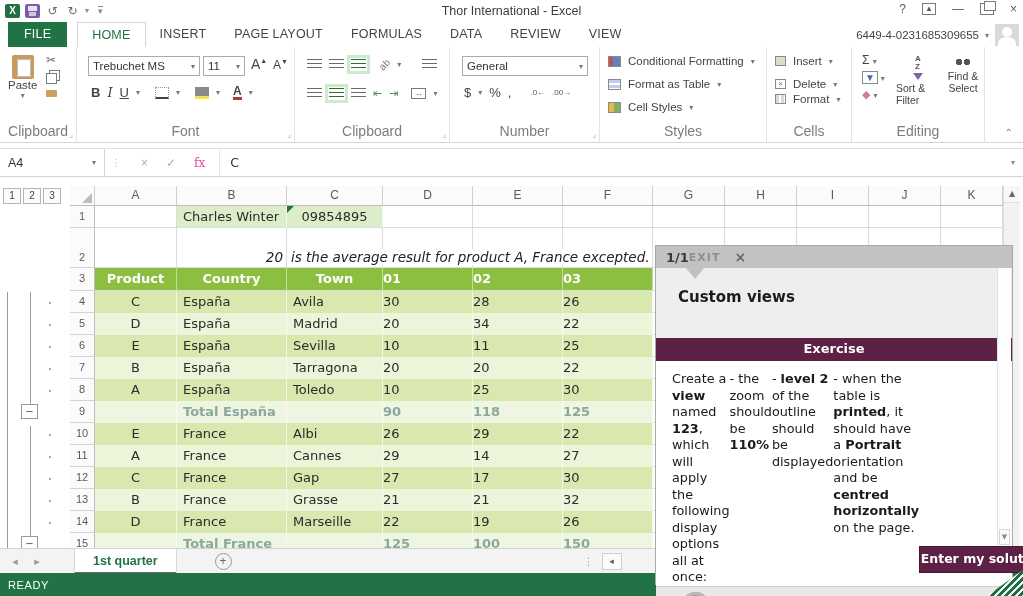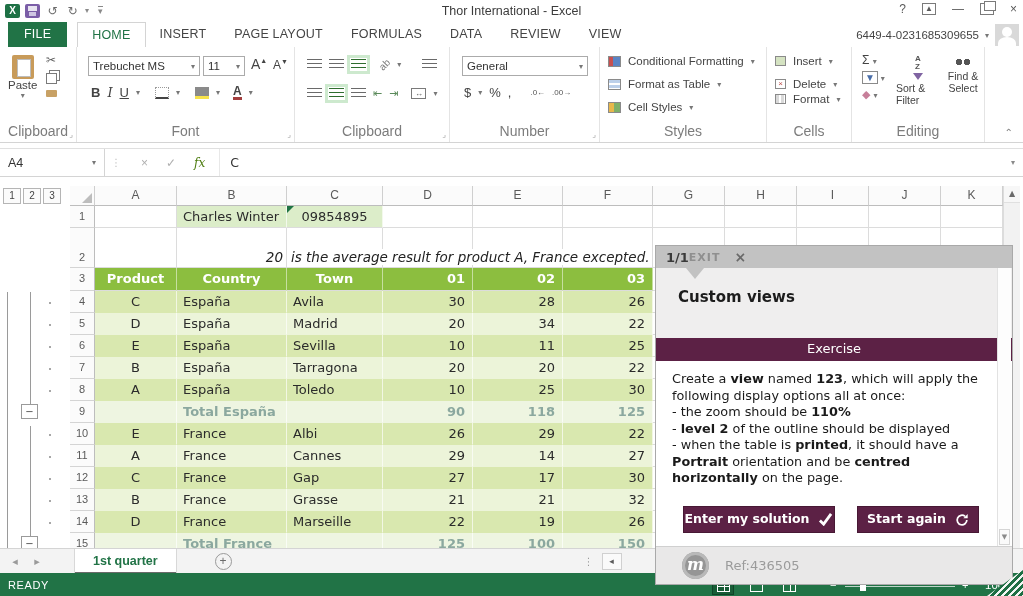--- a/index.html
+++ b/index.html
@@ -38,39 +38,39 @@
   .dd{font-size:8px;color:#777}
   .combo{border:1px solid #ababab;background:#fff;height:20px;display:flex;align-items:center;font-size:11.5px;color:#333;padding:0 4px;justify-content:space-between}
   .icrow{display:flex;align-items:center;gap:7px}
   .lnic{width:15px;height:11px;background:repeating-linear-gradient(#6a6a6a 0 1px,transparent 1px 4px);display:inline-block}
   .lnic.sel{outline:3px solid #cde9ce;outline-offset:1px;background:repeating-linear-gradient(#2f6d2f 0 1px,transparent 1px 4px)}
   .bigbtn{display:flex;flex-direction:column;align-items:center;font-size:11.5px;color:#444}
   
   #fbar{position:absolute;left:0;top:148px;width:1023px;height:29px;background:#fff;border-top:1px solid #e0e0e0;border-bottom:1px solid #d4d4d4;display:flex;align-items:stretch}
   #namebox{width:105px;border-right:1px solid #d4d4d4;display:flex;align-items:center;padding:0 8px;font-size:12.5px;color:#333;justify-content:space-between}
   #fx-btns{display:flex;align-items:center;gap:18px;padding:0 14px;border-right:1px solid #e8e8e8;color:#b0b0b0;font-size:12px}
-  #fx-btns .fx{color:#4d7c0f;font-style:italic;font-family:"DejaVu Serif",serif}
+  #fx-btns .fx{color:#ec4899;font-family:"DejaVu Serif",serif}
   #fcontent{flex:1;display:flex;align-items:center;padding-left:10px;font-size:12.5px;color:#333;font-family:"DejaVu Sans",sans-serif}
   
   #sheet{position:absolute;left:0;top:186px;width:1023px;height:362px;overflow:hidden;background:#fff;font-family:"DejaVu Sans",sans-serif}
   .obtn{position:absolute;width:18px;height:16px;top:2px;border:1px solid #b5b5b5;background:#fbfbfb;font-size:10px;color:#444;text-align:center;line-height:14px;font-family:"Liberation Sans",sans-serif}
   .gline{position:absolute;width:1px;background:#9a9a9a}
   .gdot{position:absolute;width:2px;height:2px;background:#8a8a8a;border-radius:50%}
   .minus{position:absolute;left:21px;width:17px;height:15px;border:1px solid #9a9a9a;background:#fff;font-size:10px;line-height:13px;text-align:center;color:#444}
   #ghead{position:absolute;left:70px;top:0;display:flex;height:20px}
   .hc{border-right:1px solid #cfcfcf;border-bottom:1px solid #bdbdbd;background:#fbfbfb;font-size:12px;color:#5a5a5a;text-align:center;line-height:19px;font-family:"Liberation Sans",sans-serif}
   #corner{width:25px;position:relative}
   #corner .tri{position:absolute;right:2px;bottom:2px;width:0;height:0;border-bottom:10px solid #bdbdbd;border-left:10px solid transparent}
   #rows{position:absolute;left:70px;top:20px}
   .r{display:flex;height:22px;position:relative}
   .rn{width:25px;border-right:1px solid #bdbdbd;border-bottom:1px solid #d4d4d4;font-size:11px;color:#5a5a5a;text-align:center;line-height:21px;background:#fbfbfb;font-family:"Liberation Sans",sans-serif}
   .c{border-right:1px solid #dcdcdc;border-bottom:1px solid #dcdcdc;font-size:13px;color:#2b2b2b;line-height:21px;overflow:hidden;white-space:nowrap}
   .cA{width:82px}.cB{width:110px}.cC{width:96px}.cD{width:90px}.cE{width:90px}.cF{width:90px}
   .cG{width:72px}.cH{width:72px}.cI{width:72px}.cJ{width:72px}.cK{width:62px}
-  .tl{padding-left:6px}.tr{padding-right:7px;text-align:right}.tc{text-align:center}
+  .tl{padding-left:6px}.tr{padding-right:7px;}.tc{text-align:center}
   .g1{background:#d9e8af;border-right:1px solid rgba(255,255,255,.65);border-bottom:1px solid rgba(255,255,255,0)}
   .g2{background:#ecf4d9;border-right:1px solid rgba(255,255,255,.65);border-bottom:1px solid rgba(255,255,255,0)}
   .gt{background:#eef5e1;border-right:1px solid rgba(255,255,255,.65);border-bottom:1px solid rgba(255,255,255,0);color:#8ba89f;font-weight:bold}
   .gh{background:#8cbe3f;border-right:1px solid rgba(255,255,255,.5);color:#fff;font-weight:bold}
   .r1bg{background:#dcedc9;border-right:1px solid rgba(255,255,255,.65)}
   .cmt{position:absolute;width:0;height:0;border-top:7px solid #1f7244;border-right:7px solid transparent}
   #vscroll{position:absolute;left:1003px;top:0;width:17px;height:362px;background:#f2f2f2;border-left:1px solid #dcdcdc}
   #vscroll .up{height:17px;text-align:center;font-size:8px;color:#6a6a6a;line-height:16px;background:#f7f7f7;border-bottom:1px solid #e0e0e0}
   
   #tabbar{position:absolute;left:0;top:548px;width:1023px;height:25px;background:#f3f3f3;border-top:1px solid #d4d4d4;display:flex;align-items:center}
@@ -93,22 +93,22 @@
   #grip{position:absolute;right:0;bottom:0;width:36px;height:26px;clip-path:polygon(100% 0,100% 100%,0 100%);background:repeating-linear-gradient(135deg,#1e6e43 0 3px,#f2f6f3 3px 5px)}
   
   #panel{position:absolute;left:655px;top:245px;width:358px;height:340px;border:1px solid #a9a9a9;background:#fff;z-index:50;display:flex;flex-direction:column;font-family:"DejaVu Sans",sans-serif}
   #p-head{height:22px;background:#c2c2c2;display:flex;align-items:center;padding:0 10px;flex:0 0 auto}
   #p-prog{font-weight:bold;font-size:13px;color:#3a3a3a}
   #p-score{flex:1;text-align:center;font-size:11px;color:#4a4a4a}
   #p-exit{font-size:11px;font-weight:bold;color:#8f8f8f;letter-spacing:1px}
   #p-close{margin-left:14px;color:#6a6a6a;font-size:14px;font-weight:bold}
   #p-pointer{position:absolute;left:30px;top:22px;width:0;height:0;border-left:9px solid transparent;border-right:9px solid transparent;border-top:11px solid #c2c2c2}
   #p-title{height:70px;background:#efeeee;padding:20px 0 0 22px;font-size:15px;font-weight:bold;color:#1c1c1c;flex:0 0 auto}
-  #p-bar{height:23px;background:#5c2145;color:#fff;font-weight:normal;font-size:13px;text-align:center;line-height:22px;flex:0 0 auto}
-  #p-body{flex:1;background:#fff;padding:10px 22px 0 16px;font-size:12.8px;line-height:16.5px;color:#1a1a1a;display:flex;flex-direction:column}
+  #p-bar{height:23px;background:#5c2145;color:#fff;font-weight:bold;font-size:13px;text-align:center;line-height:22px;flex:0 0 auto}
+  #p-body{flex:1;background:#fff;padding:10px 22px 0 16px;font-size:12.8px;line-height:16.5px;color:#1a1a1a;display:flex;}
   #p-body p{margin:0}
   #p-btns{margin-top:auto;margin-bottom:13px;display:flex;justify-content:center;gap:22px}
   .pbtn{background:#5c2145;color:#fff;font-weight:bold;font-size:12.5px;height:27px;display:flex;align-items:center;justify-content:center;gap:9px;border:1px solid #471834;font-family:"DejaVu Sans",sans-serif}
   .pbtn.b1{width:122px}.pbtn.b2{width:152px}
   #p-scroll{position:absolute;right:1px;top:22px;bottom:38px;width:14px;background:#fdfdfd;border-left:1px solid #e2e2e2}
   #p-sdown{position:absolute;bottom:1px;left:1px;right:1px;height:16px;border:1px solid #d5d5d5;background:#fafafa;color:#8a8a8a;font-size:7px;text-align:center;line-height:14px}
   #p-foot{height:38px;background:#e9e8e8;border-top:1px solid #d0d0d0;display:flex;align-items:center;padding-left:26px;gap:16px;flex:0 0 auto}
   #p-logo{width:27px;height:27px;border-radius:50%;background:#969696;box-shadow:inset 0 0 0 3px #b9b9b9;color:#fff;font-weight:bold;font-style:italic;font-size:16px;text-align:center;line-height:26px;font-family:"DejaVu Serif",serif}
   #p-ref{color:#9b9b9b;font-size:13px}
 </style>

